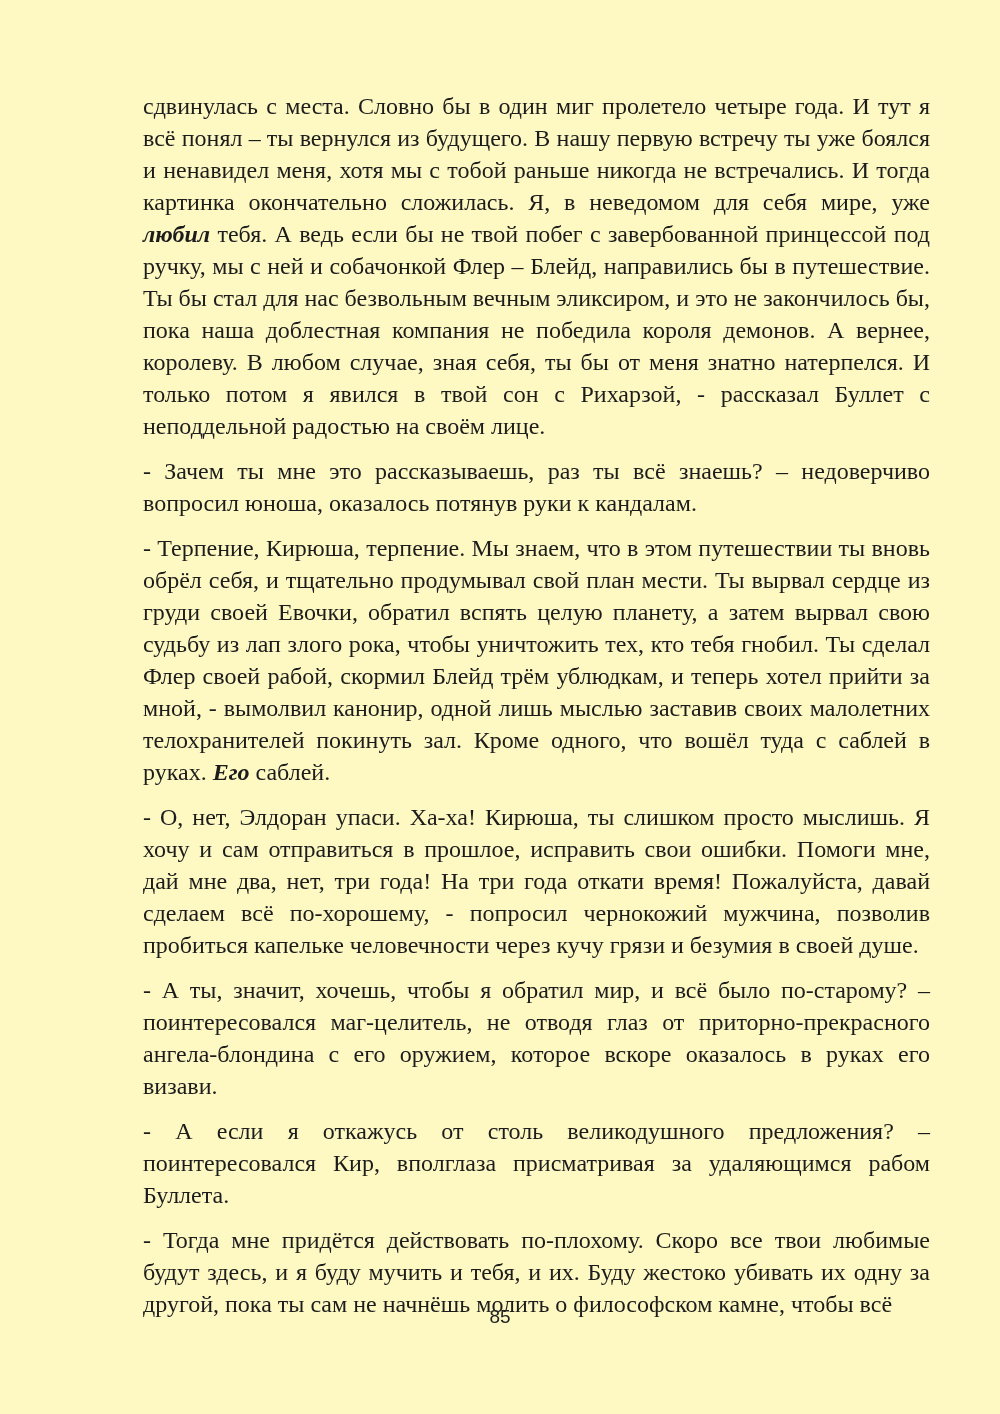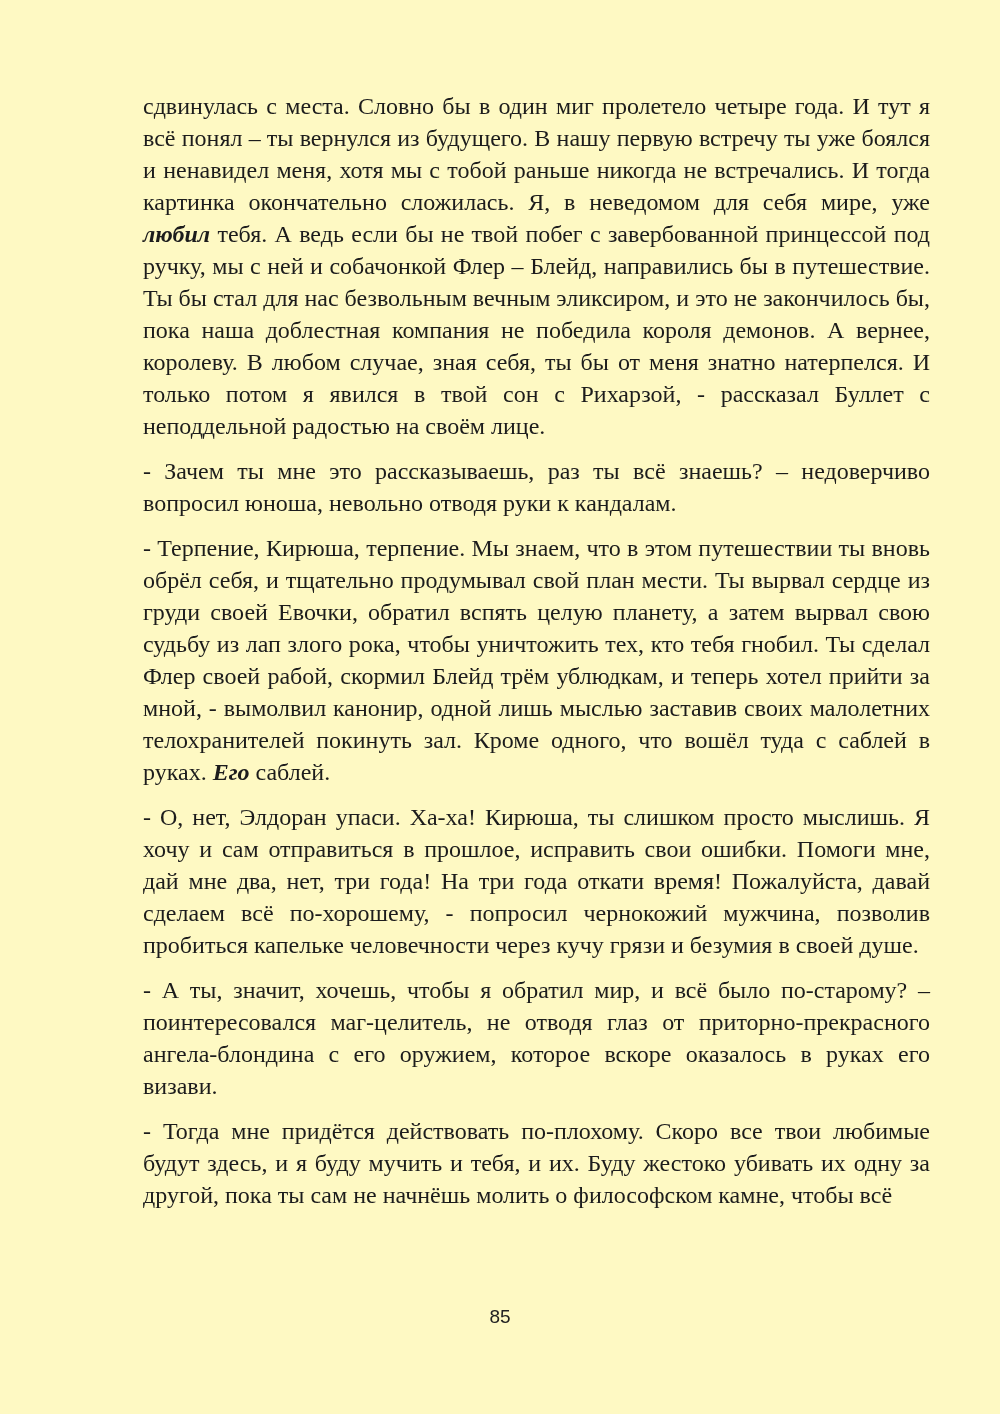--- a/index.html
+++ b/index.html
@@ -48,27 +48,28 @@
   }
 </style>
 </head>
 <body>
 
 <div class="page">
   <div class="content">
 
     <p><span>сдвинулась с места. Словно бы в один миг пролетело четыре года. И тут я всё понял – ты вернулся из будущего. В нашу первую встречу ты уже боялся и ненавидел меня, хотя мы с тобой раньше никогда не встречались. И тогда картинка окончательно сложилась. Я, в неведомом для себя мире, уже </span><span class="bi">любил</span><span> тебя. А ведь если бы не твой побег с завербованной принцессой под ручку, мы с ней и собачонкой Флер – Блейд, направились бы в путешествие. Ты бы стал для нас безвольным вечным эликсиром, и это не закончилось бы, пока наша доблестная компания не победила короля демонов. А вернее, королеву. В любом случае, зная себя, ты бы от меня знатно натерпелся. И только потом я явился в твой сон с Рихарзой, - рассказал Буллет с неподдельной радостью на своём лице.</span></p>
 
-    <p><span>- Зачем ты мне это рассказываешь, раз ты всё знаешь? – недоверчиво вопросил юноша, невольно отводя руки к кандалам.</span></p>
+    <p><span>- Зачем ты мне это рассказываешь, раз ты всё знаешь? – недоверчиво вопросил юноша, оказалось потянув руки к кандалам.</span></p>
 
     <p><span>- Терпение, Кирюша, терпение. Мы знаем, что в этом путешествии ты вновь обрёл себя, и тщательно продумывал свой план мести. Ты вырвал сердце из груди своей Евочки, обратил вспять целую планету, а затем вырвал свою судьбу из лап злого рока, чтобы уничтожить тех, кто тебя гнобил. Ты сделал Флер своей рабой, скормил Блейд трём ублюдкам, и теперь хотел прийти за мной, - вымолвил канонир, одной лишь мыслью заставив своих малолетних телохранителей покинуть зал. Кроме одного, что вошёл туда с саблей в руках. </span><span class="bi">Его</span><span> саблей.</span></p>
 
     <p><span>- О, нет, Элдоран упаси. Ха-ха! Кирюша, ты слишком просто мыслишь. Я хочу и сам отправиться в прошлое, исправить свои ошибки. Помоги мне, дай мне два, нет, три года! На три года откати время! Пожалуйста, давай сделаем всё по-хорошему, - попросил чернокожий мужчина, позволив пробиться капельке человечности через кучу грязи и безумия в своей душе.</span></p>
 
     <p><span>- А ты, значит, хочешь, чтобы я обратил мир, и всё было по-старому? – поинтересовался маг-целитель, не отводя глаз от приторно-прекрасного ангела-блондина с его оружием, которое вскоре оказалось в руках его визави.</span></p>
 
+    <p><span>- А если я откажусь от столь великодушного предложения? – поинтересовался Кир, вполглаза присматривая за удаляющимся рабом Буллета.</span></p>
 
     <p><span>- Тогда мне придётся действовать по-плохому. Скоро все твои любимые будут здесь, и я буду мучить и тебя, и их. Буду жестоко убивать их одну за другой, пока ты сам не начнёшь молить о философском камне, чтобы всё</span></p>
 
   </div>
 
   <div class="page-number">85</div>
 </div>
 
 </body></html>

